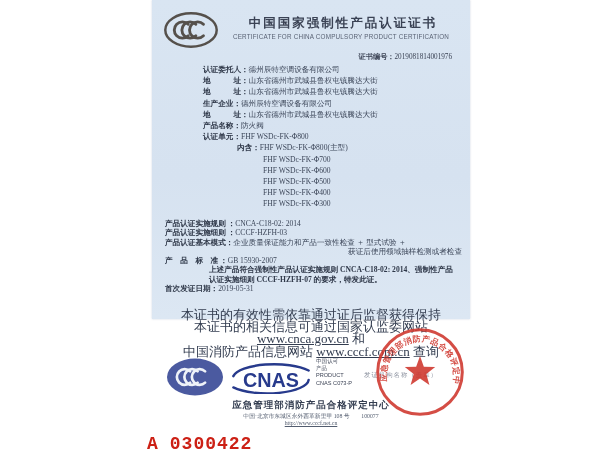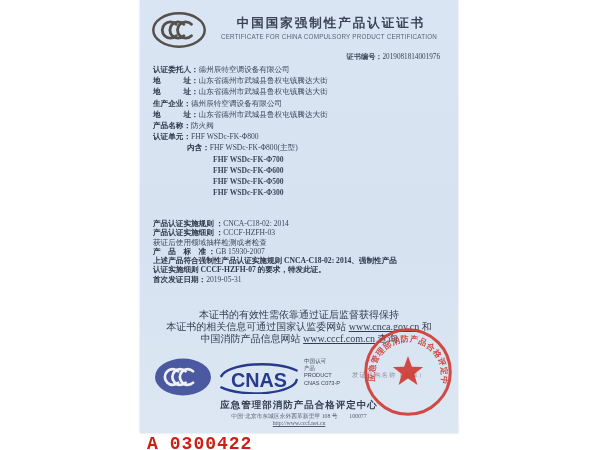--- a/index.html
+++ b/index.html
@@ -6,21 +6,21 @@
   html,body { width:600px; height:450px; }
   body {
     background:#ffffff;
     font-family:"Liberation Serif", serif;
     overflow:hidden;
     position:relative;
   }
   .page { position:relative; width:600px; height:450px; background:#ffffff; }
 
   .cert {
-    position:absolute; left:140px; top:0; width:318px; height:433px;
+    position:absolute; left:152px; top:0; width:318px; height:319px;
     background:linear-gradient(180deg,#d9e5f2 0%, #d6e2f0 55%, #dce7f3 100%);
     color:#364052;
     box-shadow:0 0 2px rgba(120,140,170,.35);
   }
 
   
   .hdr-logo { position:absolute; left:10px; top:10px; width:58px; height:40px; }
   .title-cn {
     position:absolute; left:66px; right:2px; top:15px;
     text-align:center; font-size:12.5px; font-weight:bold;
@@ -31,37 +31,37 @@
     text-align:center; font-size:6.3px; letter-spacing:.2px;
     color:#5a6375; font-family:"Liberation Sans", sans-serif;
   }
   .cert-no {
     position:absolute; right:18px; top:52px; font-size:7.2px; color:#3a4254;
   }
   .cert-no .lbl { font-weight:bold; }
 
   
   .body-block { position:absolute; left:13px; right:8px; top:64px; font-size:7.6px; }
-  .row { line-height:11.2px; white-space:nowrap; }
+  .row { line-height:11.2px; white-space:nowrap;margin-left:38px; }
   .row .lbl { font-weight:bold; color:#2e3748; }
   .row .val { color:#3c4659; }
   .contains-row { padding-left:34px; }
-  .model-row { padding-left:60px;font-weight:bold; }
+  .model-row { padding-left:60px; }
 
   .rules-block { position:absolute; left:13px; right:8px; top:219px; font-size:7.6px; }
   .rrow { line-height:9.3px; white-space:nowrap; }
   .rrow .lbl { font-weight:bold; color:#2e3748; }
   .rrow .val { color:#3c4659; }
-  .wrap-cont { padding-left:0; }
-  .stmt { font-weight:bold; color:#2e3748; }
+  .wrap-cont { padding-left:0;text-align:right; }
+  .stmt { font-weight:bold; color:#2e3748;margin-left:44px; }
   .center-row { text-align:left; }
   .date-row .gap { display:inline-block; width:14px; }
 
   
-  .foot-notes { position:absolute; left:0; right:0; top:309px; text-align:center; font-size:10px; color:#333d50; }
+  .foot-notes { position:absolute; left:0; right:0; top:309px; text-align:center; font-size:13px; color:#333d50; }
   .foot-notes div { line-height:12.2px; }
   .foot-notes .link { text-decoration:underline; color:#333d50; cursor:pointer; }
 
   .logo-ccc-solid { position:absolute; left:12px; top:356px; width:62px; height:42px; }
   .logo-cnas { position:absolute; left:76px; top:362px; width:86px; height:32px; }
   .cnas-caption {
     position:absolute; left:164px; top:358px; width:60px;
     font-size:5.6px; line-height:7.2px; color:#3d4456;
     font-family:"Liberation Sans", sans-serif;
   }
@@ -131,29 +131,33 @@
       </div>
       <div class="row">
         <span class="lbl">认证单元：</span><span class="val">FHF WSDc-FK-Φ800</span>
       </div>
       <div class="row contains-row">
         <span class="lbl">内含：</span><span class="val">FHF WSDc-FK-Φ800(主型)</span>
       </div>
       <div class="row model-row"><span class="val">FHF WSDc-FK-Φ700</span></div>
       <div class="row model-row"><span class="val">FHF WSDc-FK-Φ600</span></div>
       <div class="row model-row"><span class="val">FHF WSDc-FK-Φ500</span></div>
+      <div class="row model-row"><span class="val">FHF WSDc-FK-Φ400</span></div>
       <div class="row model-row"><span class="val">FHF WSDc-FK-Φ300</span></div>
     </div>
 
     <div class="rules-block">
       <div class="rrow">
         <span class="lbl">产品认证实施规则 ：</span><span class="val">CNCA-C18-02: 2014</span>
       </div>
       <div class="rrow">
         <span class="lbl">产品认证实施细则 ：</span><span class="val">CCCF-HZFH-03</span>
+      </div>
+      <div class="rrow">
+        <span class="lbl">产品认证基本模式：</span><span class="val">企业质量保证能力和产品一致性检查 ＋ 型式试验 ＋</span>
       </div>
       <div class="rrow wrap-cont">
         <span class="val">获证后使用领域抽样检测或者检查</span>
       </div>
       <div class="rrow">
         <span class="lbl">产　品　标　准 ：</span><span class="val">GB 15930-2007</span>
       </div>
       <div class="rrow stmt">上述产品符合强制性产品认证实施规则 CNCA-C18-02: 2014、强制性产品</div>
       <div class="rrow stmt">认证实施细则 CCCF-HZFH-07 的要求，特发此证。</div>
       <div class="rrow center-row">

